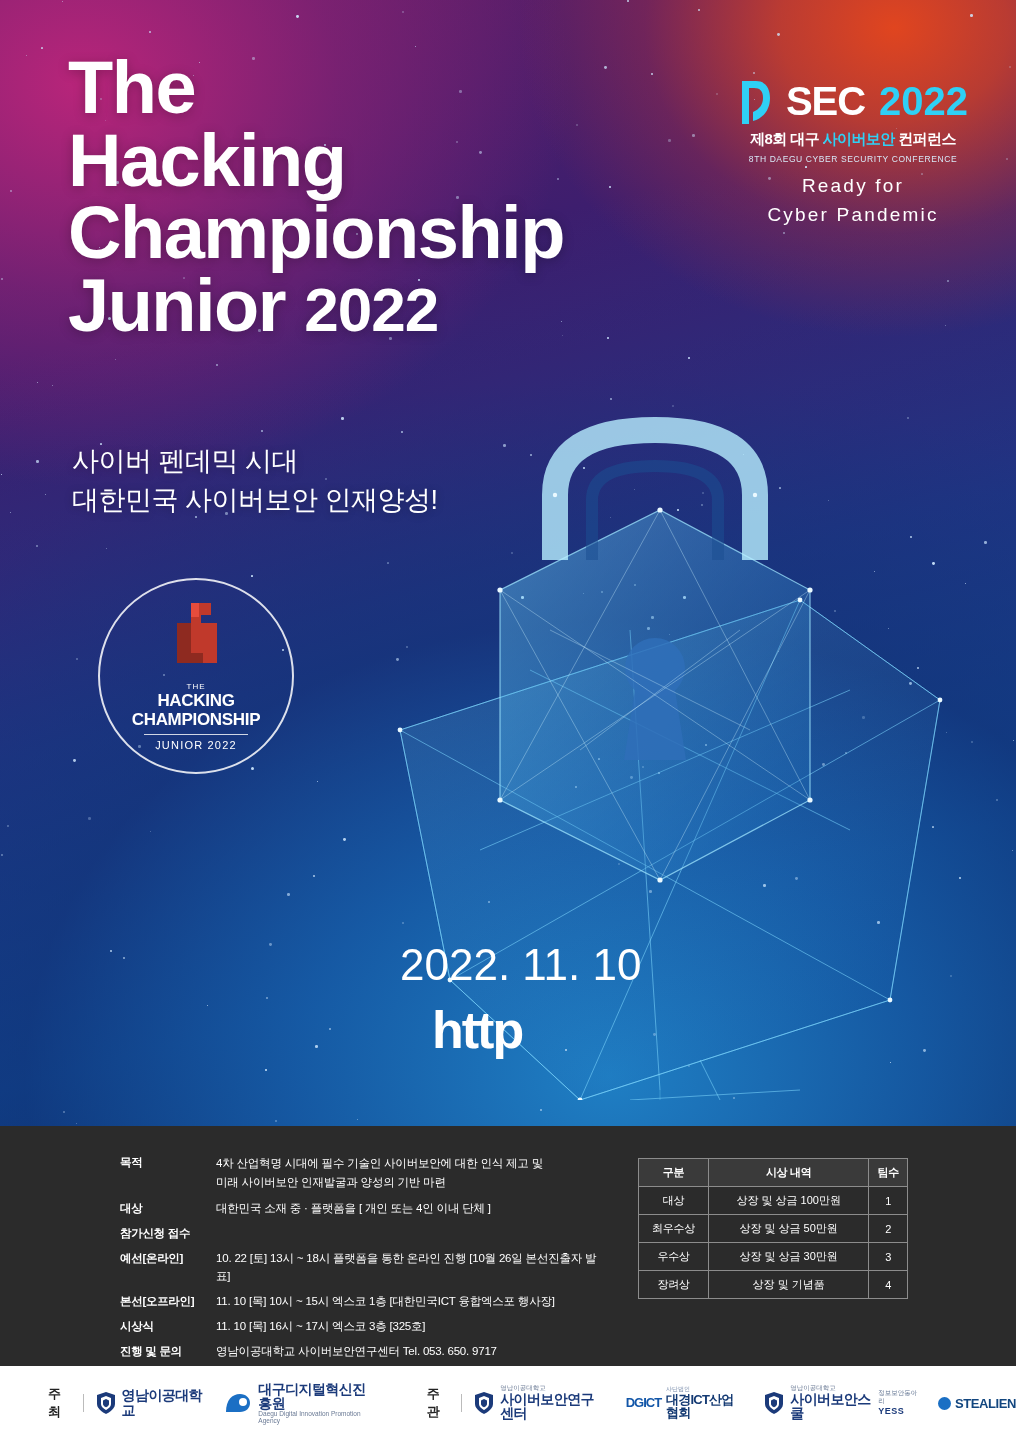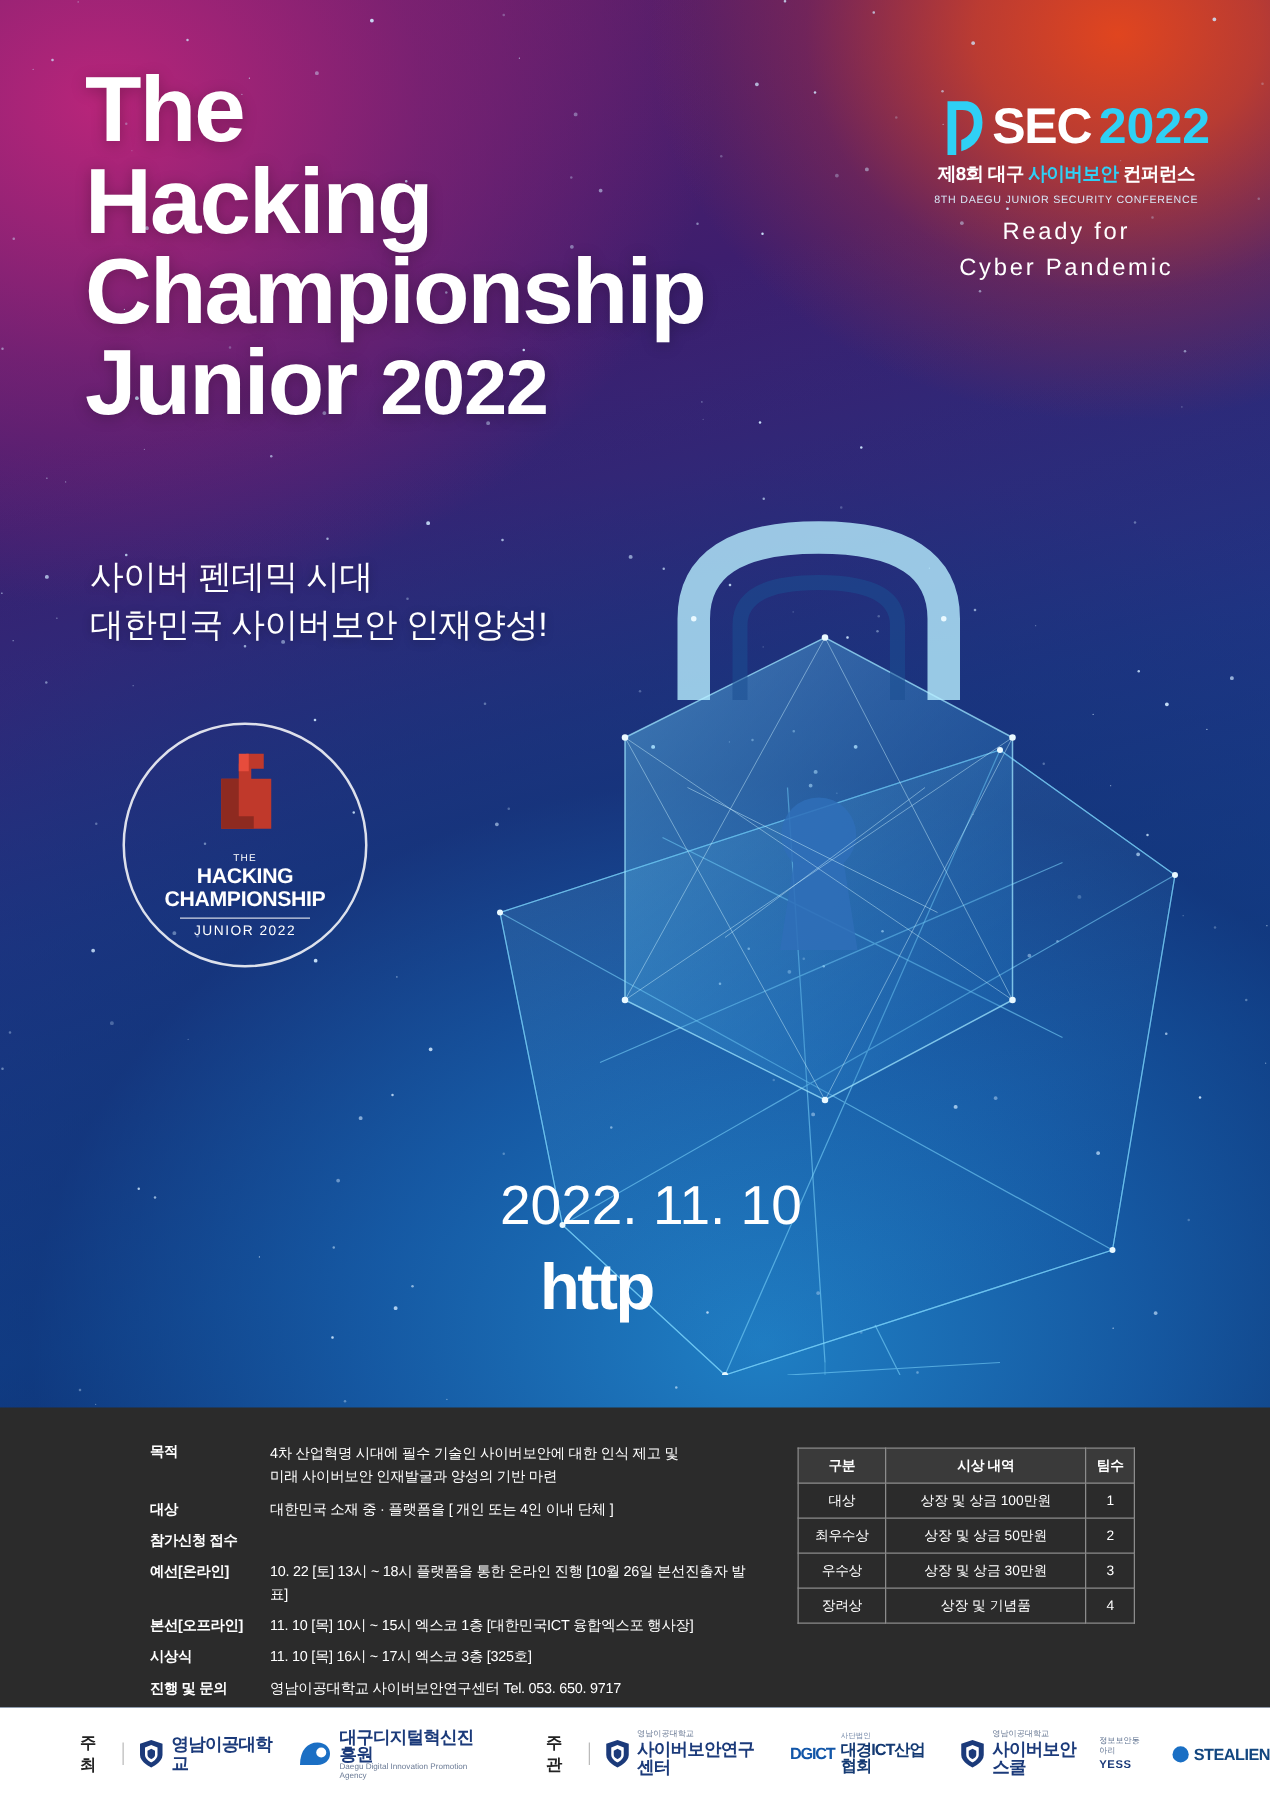--- a/index.html
+++ b/index.html
@@ -93,21 +93,21 @@
   .dsec {
     position: absolute;
     right: 48px; top: 78px;
     width: 230px;
     text-align: center;
     color: #fff;
   }
   .dsec-row {
     display: flex;
     align-items: center;
-    justify-content: flex-end;
+    justify-content: space-between;
     gap: 6px;
   }
   .dsec-d {
     position: relative;
     width: 34px; height: 46px;
   }
   .dsec-d svg { display:block; }
   .dsec-sec {
     font-size: 40px;
     font-weight: bold;
@@ -277,21 +277,21 @@
   }
   .f-org .txt small {
     display: block;
     font-size: 6.5px;
     font-weight: normal;
     color: #6a7a95;
     letter-spacing: 0px;
   }
   .shield { width: 20px; height: 24px; flex: 0 0 auto; }
   .dip { width: 28px; height: 22px; flex: 0 0 auto; }
-  .f-left { padding-left: 64px; display: flex; align-items: center; }
+  .f-left { padding-left: 48px; display: flex; align-items: center; }
   .f-mid { margin-left: 30px; display: flex; align-items: center; }
   .stealien {
     display: flex; align-items: center; gap: 4px;
     font-size: 13px; font-weight: bold; color: #12467f; letter-spacing: -0.4px;
   }
   .st-dot { width: 13px; height: 13px; border-radius: 50%; background: #1a6fc4; }
   .dgict {
     display: flex; align-items: center; gap: 5px;
   }
   .dgict .mark {
@@ -564,21 +564,21 @@
           <svg viewBox="0 0 34 46" width="34" height="46">
             <path d="M4 3 H18 C28 3 32 11 32 20 C32 31 26 40 15 43 L15 34 C22 31 25 26 25 20 C25 13 22 10 16 10 H11 V46 H4 Z" fill="#2fd0f5"></path>
           </svg>
         </span>
         <span class="dsec-sec">SEC</span>
         <span class="dsec-2022">2022</span>
       </div>
       <div class="dsec-kr">
         <span>제8회 대구 </span><span class="cy">사이버보안</span><span> 컨퍼런스</span>
       </div>
-      <div class="dsec-en">8TH DAEGU JUNIOR SECURITY CONFERENCE</div>
+      <div class="dsec-en">8TH DAEGU CYBER SECURITY CONFERENCE</div>
     </div>
 
     <div class="ready">
       <div>Ready for</div>
       <div>Cyber Pandemic</div>
     </div>
 
     <div class="emblem">
       <span class="emblem-mark">
         <svg viewBox="0 0 58 78" width="58" height="78">

